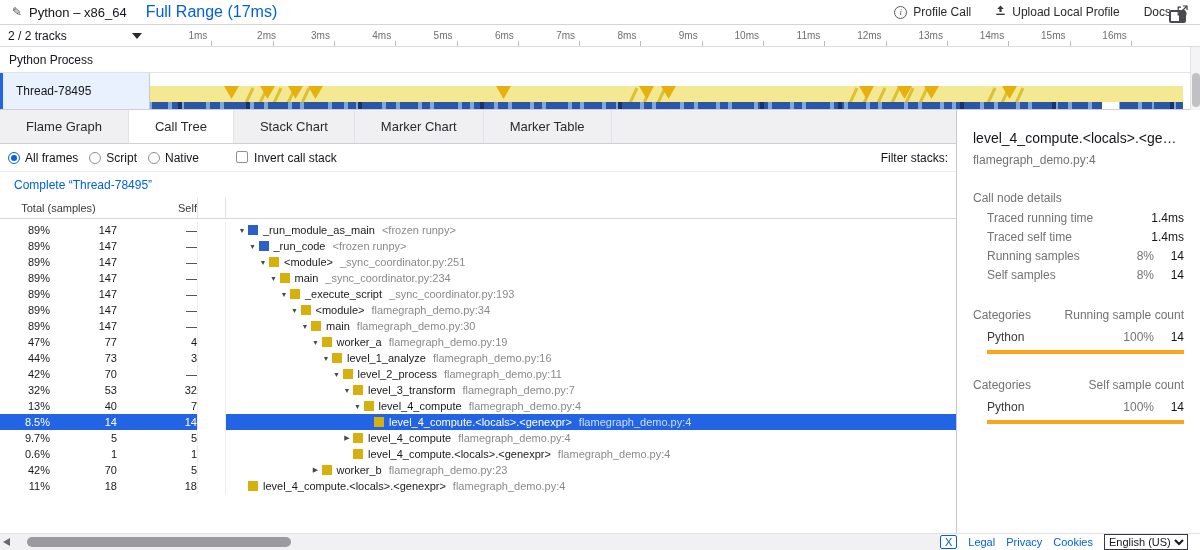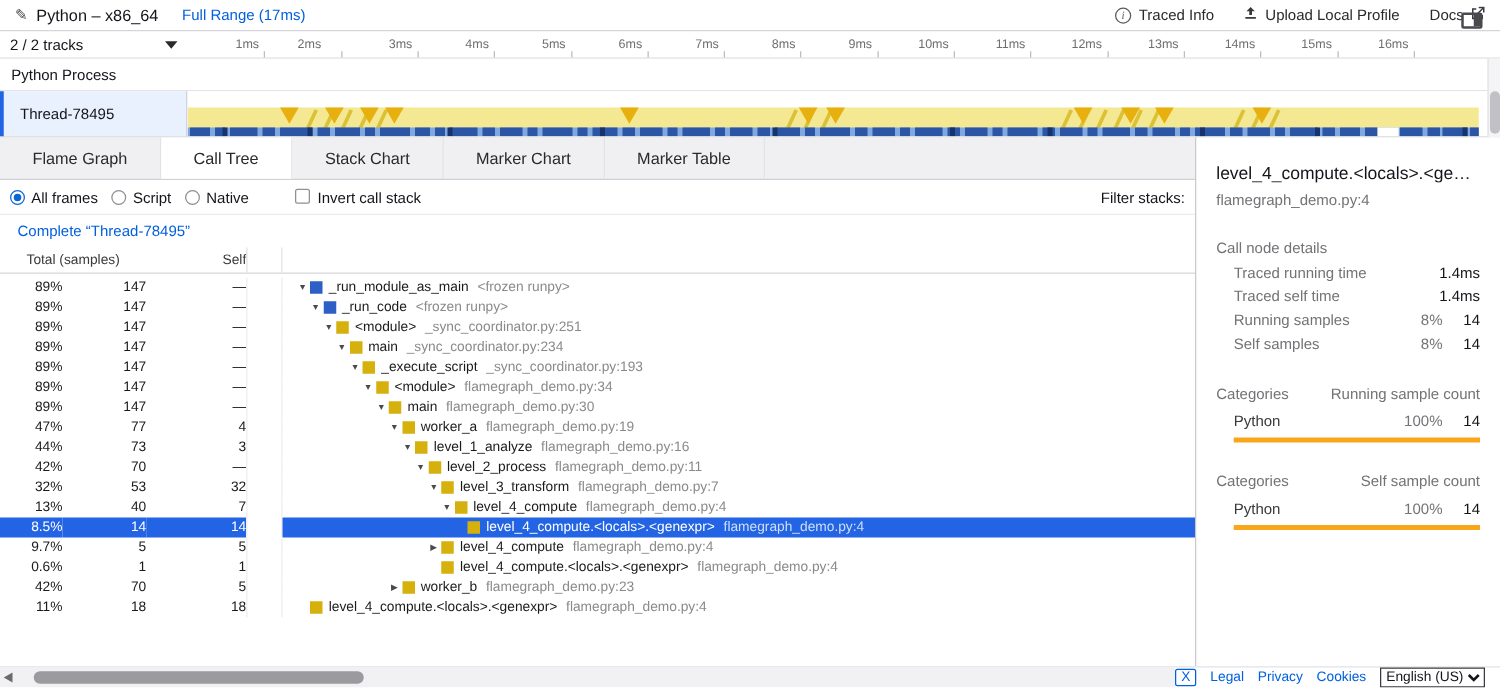--- a/index.html
+++ b/index.html
@@ -6,21 +6,21 @@
   html,body{background:#fff}
   body{width:1200px;height:550px;position:relative;overflow:hidden;
        font-family:"Liberation Sans","DejaVu Sans",sans-serif;font-size:12px;color:#1a1a1a}
 
   
   #app-header{position:absolute;top:0;left:0;right:0;height:25px;background:#fff;
     border-bottom:1px solid #d5d5d9;display:flex;align-items:center;justify-content:space-between;padding:0 12px}
   .hdr-left{display:flex;align-items:center;gap:7px}
   .pencil{font-size:12px;color:#4a4a4e;cursor:pointer}
   .profile-name{font-size:13px;color:#15141a}
-  .range-link{color:var(--link-blue);font-size:12px;margin-left:12px;cursor:pointer;text-decoration:none}
+  .range-link{color:var(--link-blue);font-size:16px;margin-left:12px;cursor:pointer;text-decoration:none}
   .hdr-right{display:flex;align-items:center;gap:24px}
   .hdr-item{display:flex;align-items:center;gap:6px;font-size:12px;color:#2a2a2e;cursor:pointer}
   .info-circle{width:13px;height:13px;border:1px solid #5a5a5e;border-radius:50%;display:flex;
     align-items:center;justify-content:center;font-size:9px;font-style:italic;font-family:"Liberation Serif",serif;color:#5a5a5e}
 
   
   #ruler{position:absolute;top:26px;left:0;right:0;height:21px;background:#fff;border-bottom:1px solid #dcdce0}
   .tracks-btn{position:absolute;left:8px;top:3px;width:138px;display:flex;align-items:center;
     justify-content:space-between;font-size:12px;color:#15141a;cursor:pointer;padding-right:4px}
   .caret-down{width:0;height:0;border-left:5px solid transparent;border-right:5px solid transparent;border-top:6px solid #2a2a2e}
@@ -124,21 +124,21 @@
 
 <div id="app-header">
   <div class="hdr-left">
     <span class="pencil">✎</span>
     <span class="profile-name">Python – x86_64</span>
     <a class="range-link">Full Range (17ms)</a>
   </div>
   <div class="hdr-right">
     <span class="hdr-item">
       <span class="info-circle">i</span>
-      <span>Traced Info</span>
+      <span>Profile Call</span>
     </span>
     <span class="hdr-item">
       <span><svg width="11" height="11" viewBox="0 0 11 11">
             <path d="M5.5 0.5 L8.8 4 H6.6 V7 H4.4 V4 H2.2 Z" fill="#3a3a3e"></path>
             <rect x="1.3" y="8.6" width="8.4" height="1.4" fill="#3a3a3e"></rect>
           </svg></span>
       <span>Upload Local Profile</span>
     </span>
     <span class="hdr-item">
       <span>Docs</span>
@@ -151,21 +151,21 @@
   </div>
 </div>
 
 <div id="ruler">
   <span class="tracks-btn">
     <span>2 / 2 tracks</span>
     <span class="caret-down"></span>
   </span>
 <span class="tick-label" style="left: 165.3px;">1ms</span>
     <span class="tick-mark" style="left: 211.3px;"></span>
-    <span class="tick-label" style="left: 215px;">2ms</span>
+    <span class="tick-label" style="left: 234px;">2ms</span>
     <span class="tick-mark" style="left: 272.6px;"></span>
     <span class="tick-label" style="left: 287.9px;">3ms</span>
     <span class="tick-mark" style="left: 333.9px;"></span>
     <span class="tick-label" style="left: 349.2px;">4ms</span>
     <span class="tick-mark" style="left: 395.2px;"></span>
     <span class="tick-label" style="left: 410.5px;">5ms</span>
     <span class="tick-mark" style="left: 456.5px;"></span>
     <span class="tick-label" style="left: 471.8px;">6ms</span>
     <span class="tick-mark" style="left: 517.8px;"></span>
     <span class="tick-label" style="left: 533.1px;">7ms</span>

